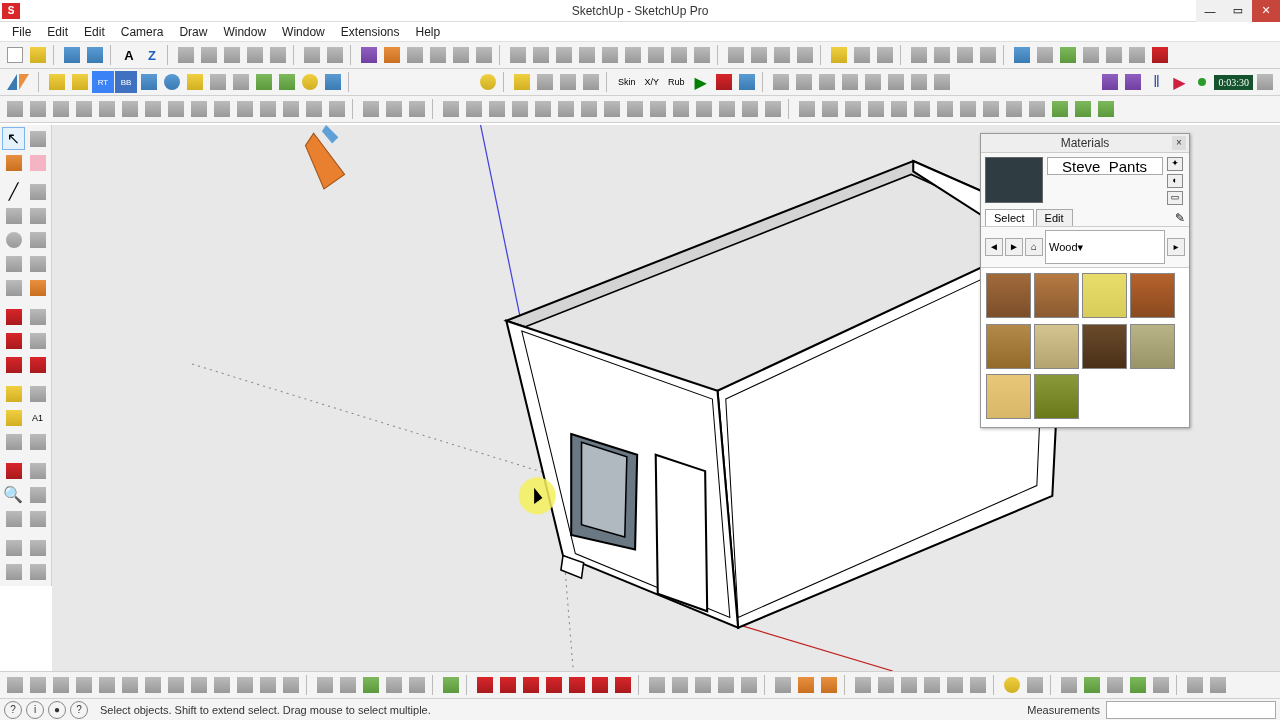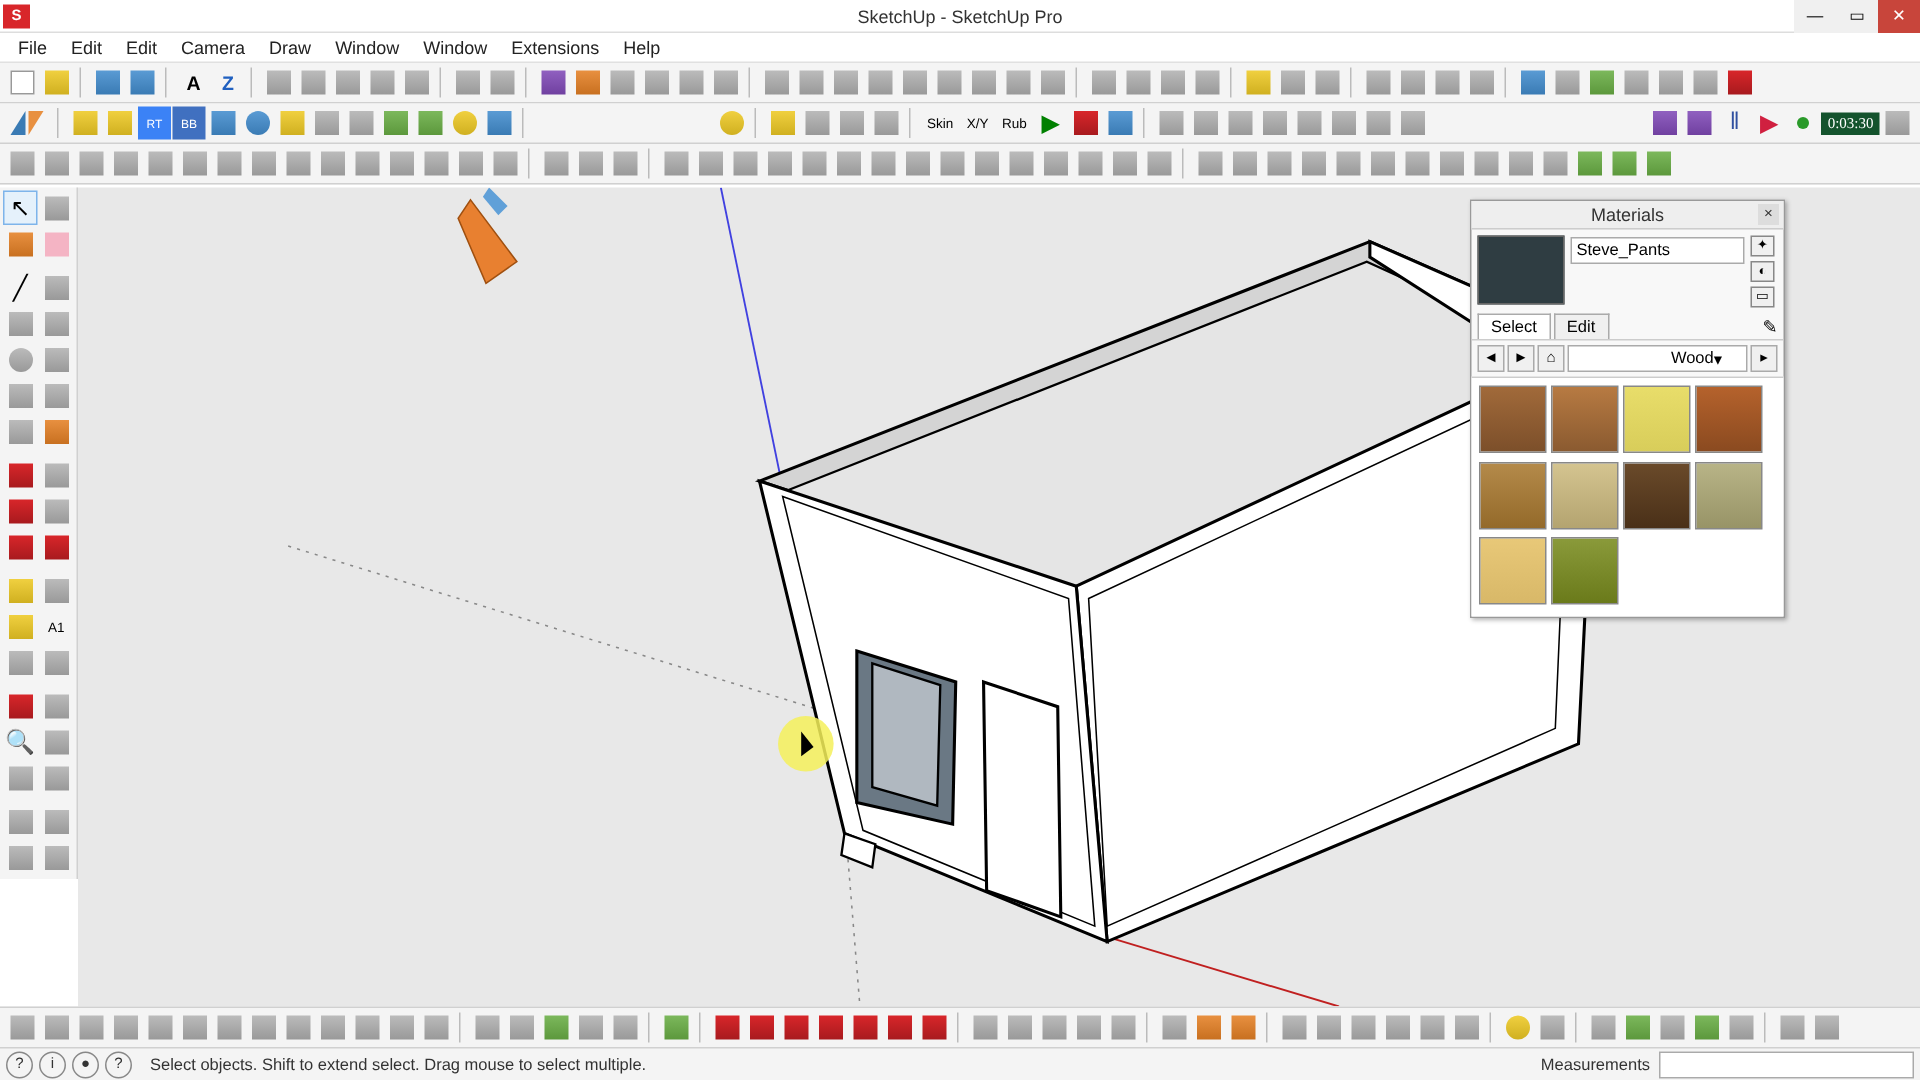--- a/index.html
+++ b/index.html
@@ -58,30 +58,30 @@
 .viewport { position: absolute; left: 52px; top: 125px; right: 0; bottom: 49px; background: #e8e8e8; overflow: hidden; }
 .viewport svg { width: 100%; height: 100%; }
 
 
 .materials-panel { position: absolute; right: 90px; top: 133px; width: 210px; background: #f8f8f8; border: 1px solid #999; box-shadow: 1px 1px 3px rgba(0,0,0,0.3); }
 .materials-panel .panel-title { height: 19px; background: #eee; display: flex; align-items: center; justify-content: center; font-size: 12px; color: #333; position: relative; border-bottom: 1px solid #ccc; }
 .materials-panel .panel-close { position: absolute; right: 3px; width: 14px; height: 14px; background: #ddd; font-size: 10px; text-align: center; line-height: 14px; }
 .mat-preview-row { display: flex; padding: 4px; gap: 4px; }
 .mat-swatch-big { width: 58px; height: 46px; background: #2f3d42; border: 1px solid #666; }
 .mat-name-field { flex: 1; }
-.mat-name-input { width: 100%; height: 18px; font-size: 11px; padding: 0 3px; border: 1px solid #aaa; background: #fff; }
+.mat-name-input { width: 100%; height: 18px; font-size: 15px; padding: 0 14px; border: 1px solid #aaa; background: #fff; }
 .mat-side-btns { width: 18px; display: flex; flex-direction: column; gap: 3px; }
 .mat-side-btn { width: 16px; height: 14px; border: 1px solid #888; background: #f0f0f0; font-size: 9px; text-align: center; }
 .mat-tabs { display: flex; padding: 0 4px; gap: 2px; align-items: center; }
 .mat-tab { padding: 2px 8px; font-size: 11px; border: 1px solid #aaa; border-bottom: none; background: #f0f0f0; }
 .mat-tab.active { background: #fff; text-align: center; }
 .mat-eyedrop { margin-left: auto; font-size: 12px; }
 .mat-nav { display: flex; align-items: center; gap: 2px; padding: 3px 4px; border-top: 1px solid #ccc; }
 .mat-nav-btn { width: 18px; height: 18px; border: 1px solid #aaa; background: #f0f0f0; font-size: 10px; text-align: center; line-height: 16px; }
-.mat-dropdown { flex: 1; height: 18px; border: 1px solid #aaa; background: #fff; font-size: 11px; padding: 0 16px; display: flex; align-items: center; justify-content: flex-end; }
+.mat-dropdown { flex: 1; height: 34px; border: 1px solid #aaa; background: #fff; font-size: 11px; padding: 0 3px; display: flex; align-items: center; justify-content: flex-start; }
 .mat-grid { display: flex; flex-wrap: wrap; gap: 3px; padding: 5px; background: #fff; min-height: 160px; border-top: 1px solid #ccc; }
 .mat-cell { width: 45px; height: 45px; border: 1px solid #888; }
 
 
 .big-mirror { width: 30px; height: 22px; }
 
 
 .timer-box { margin-left: auto; display: flex; align-items: center; gap: 1px; }
 .timer-display { background: #14532d; color: #fff; font-size: 10px; padding: 2px 4px; font-family: Liberation Serif, serif; }
 </style>

